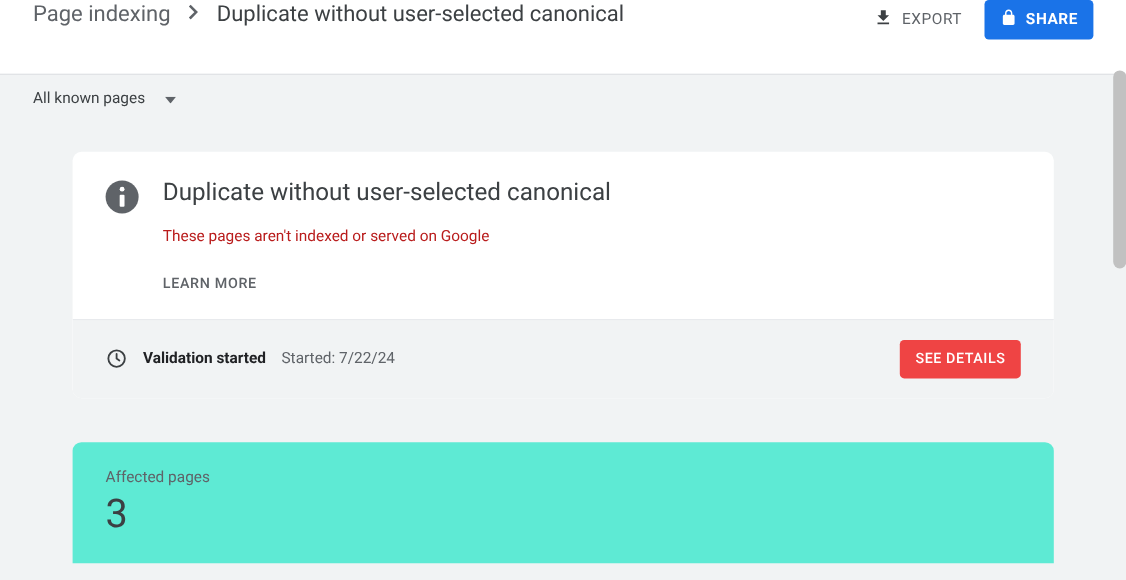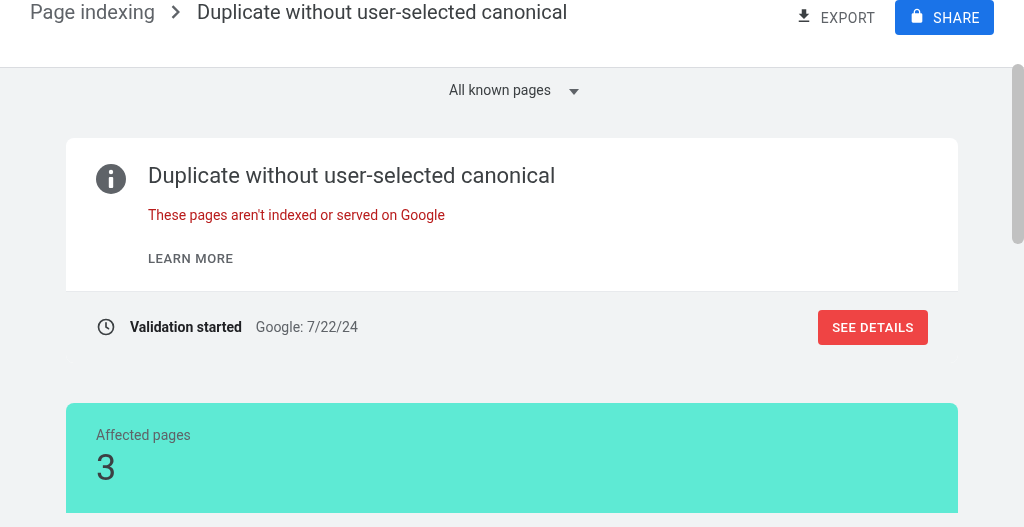--- a/index.html
+++ b/index.html
@@ -62,31 +62,31 @@
     }
     .share-btn {
       display: flex;
       align-items: center;
       gap: 8px;
       background: #1a73e8;
       border: none;
       cursor: pointer;
       color: #fff;
       font-size: 14px;
-      font-weight: 400;
+      font-weight: 700;
       letter-spacing: 0.5px;
       padding: 8px 14px;
       border-radius: 4px;
       font-family: inherit;
     }
     .subbar {
       padding: 14px 26px 0 30px;
       display: flex;
       align-items: center;
-      justify-content: center;
+      justify-content: space-between;
     }
     .filter-dropdown {
       display: flex;
       align-items: center;
       gap: 18px;
       font-size: 14px;
       color: #3c4043;
       cursor: pointer;
       background: none;
       border: none;
@@ -277,21 +277,21 @@
     </div>
     <div class="card-footer">
       <div class="validation-left">
         <span class="clock-icon">
           <svg width="20" height="20" viewBox="0 0 24 24">
               <circle cx="12" cy="12" r="9" stroke="#3c4043" stroke-width="2" fill="none"></circle>
               <path d="M12 7 V12 L15 14" stroke="#3c4043" stroke-width="2" fill="none" stroke-linecap="round"></path>
             </svg>
         </span>
         <span class="validation-status">Validation started</span>
-        <span class="validation-date"><span>Google: </span><span>7/22/24</span></span>
+        <span class="validation-date"><span>Started: </span><span>7/22/24</span></span>
       </div>
       <button class="see-details-btn">SEE DETAILS</button>
     </div>
   </div>
 
   <div class="card2">
     <div class="affected-label">Affected pages</div>
     <div class="affected-count">3</div>
   </div>
 </div>

